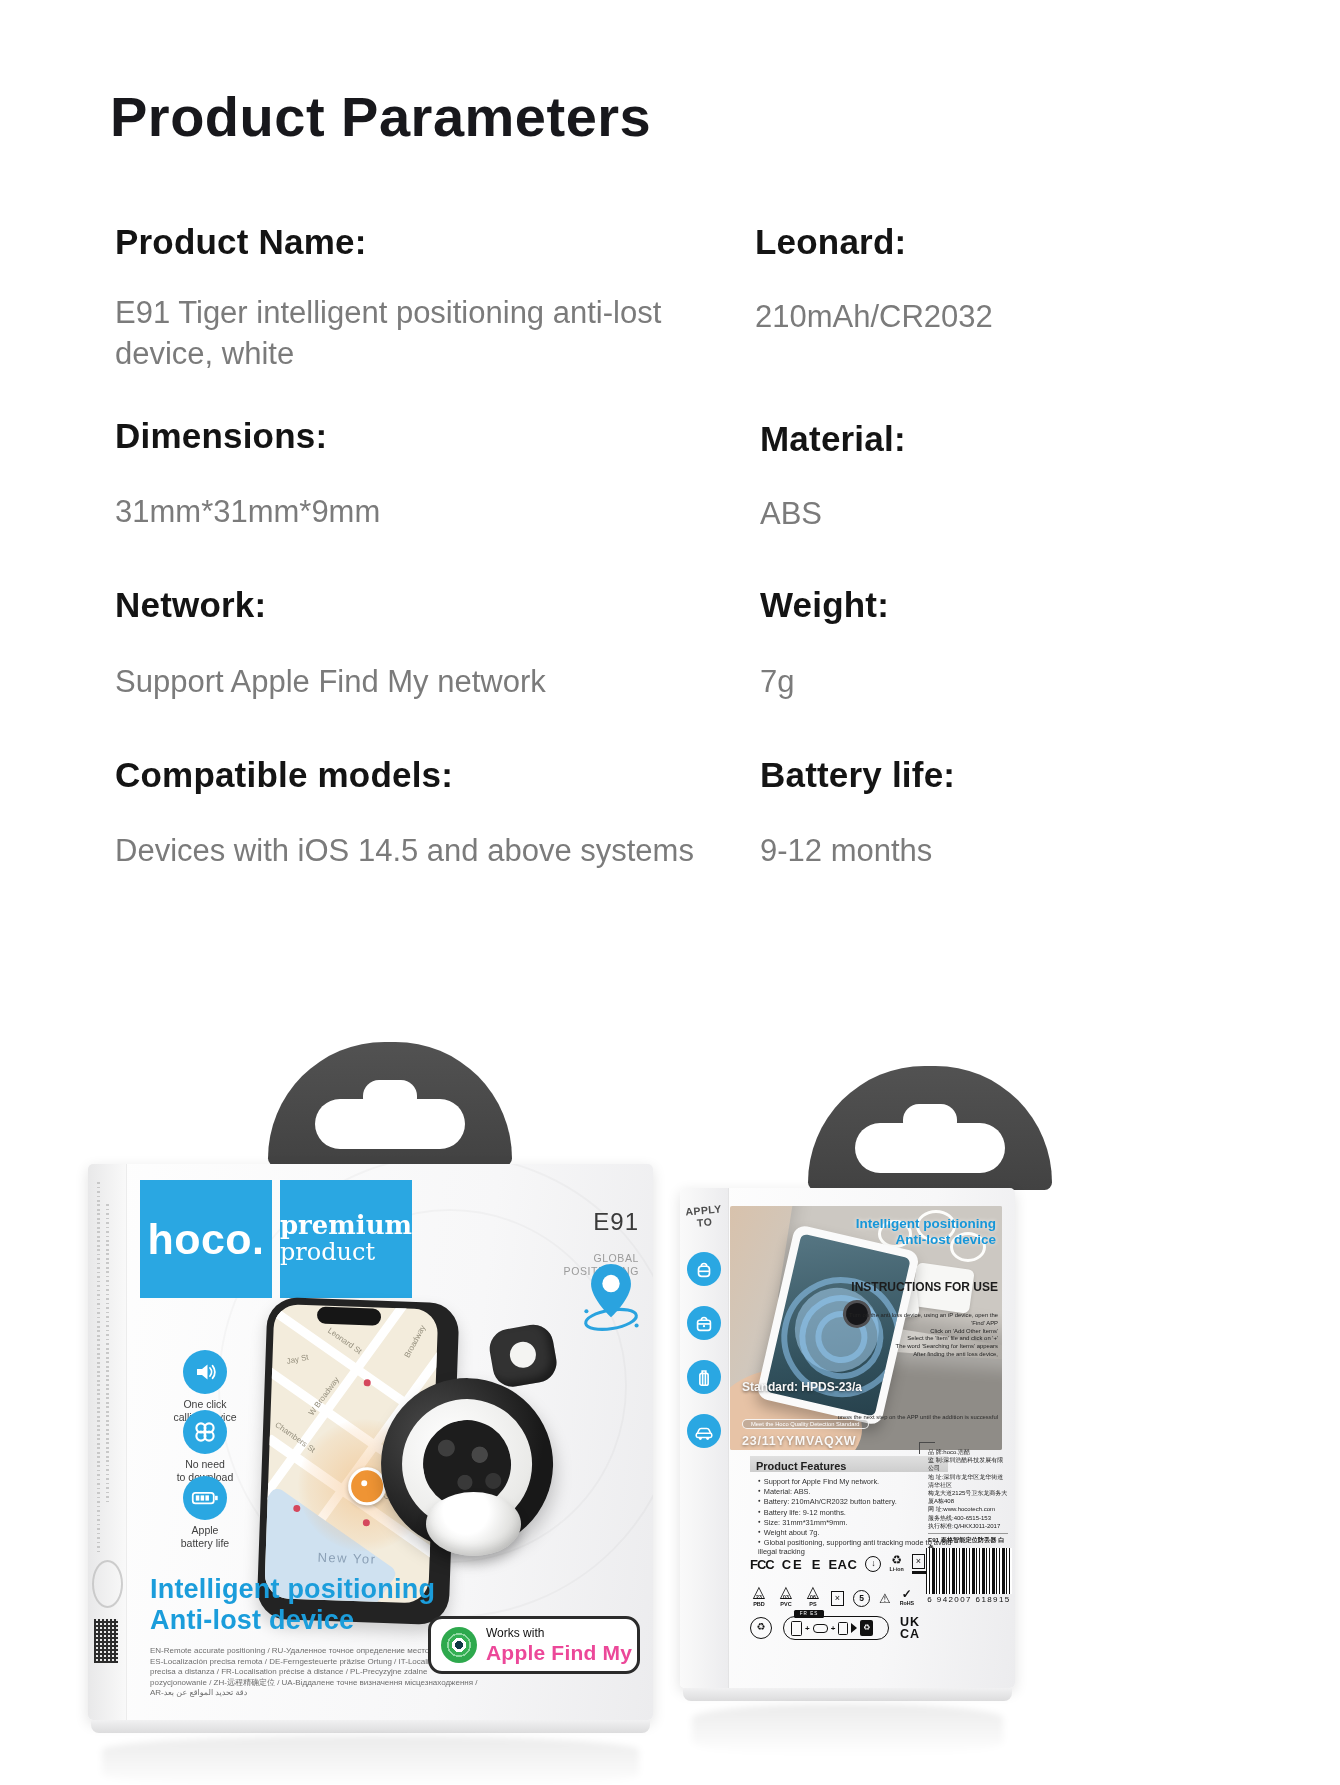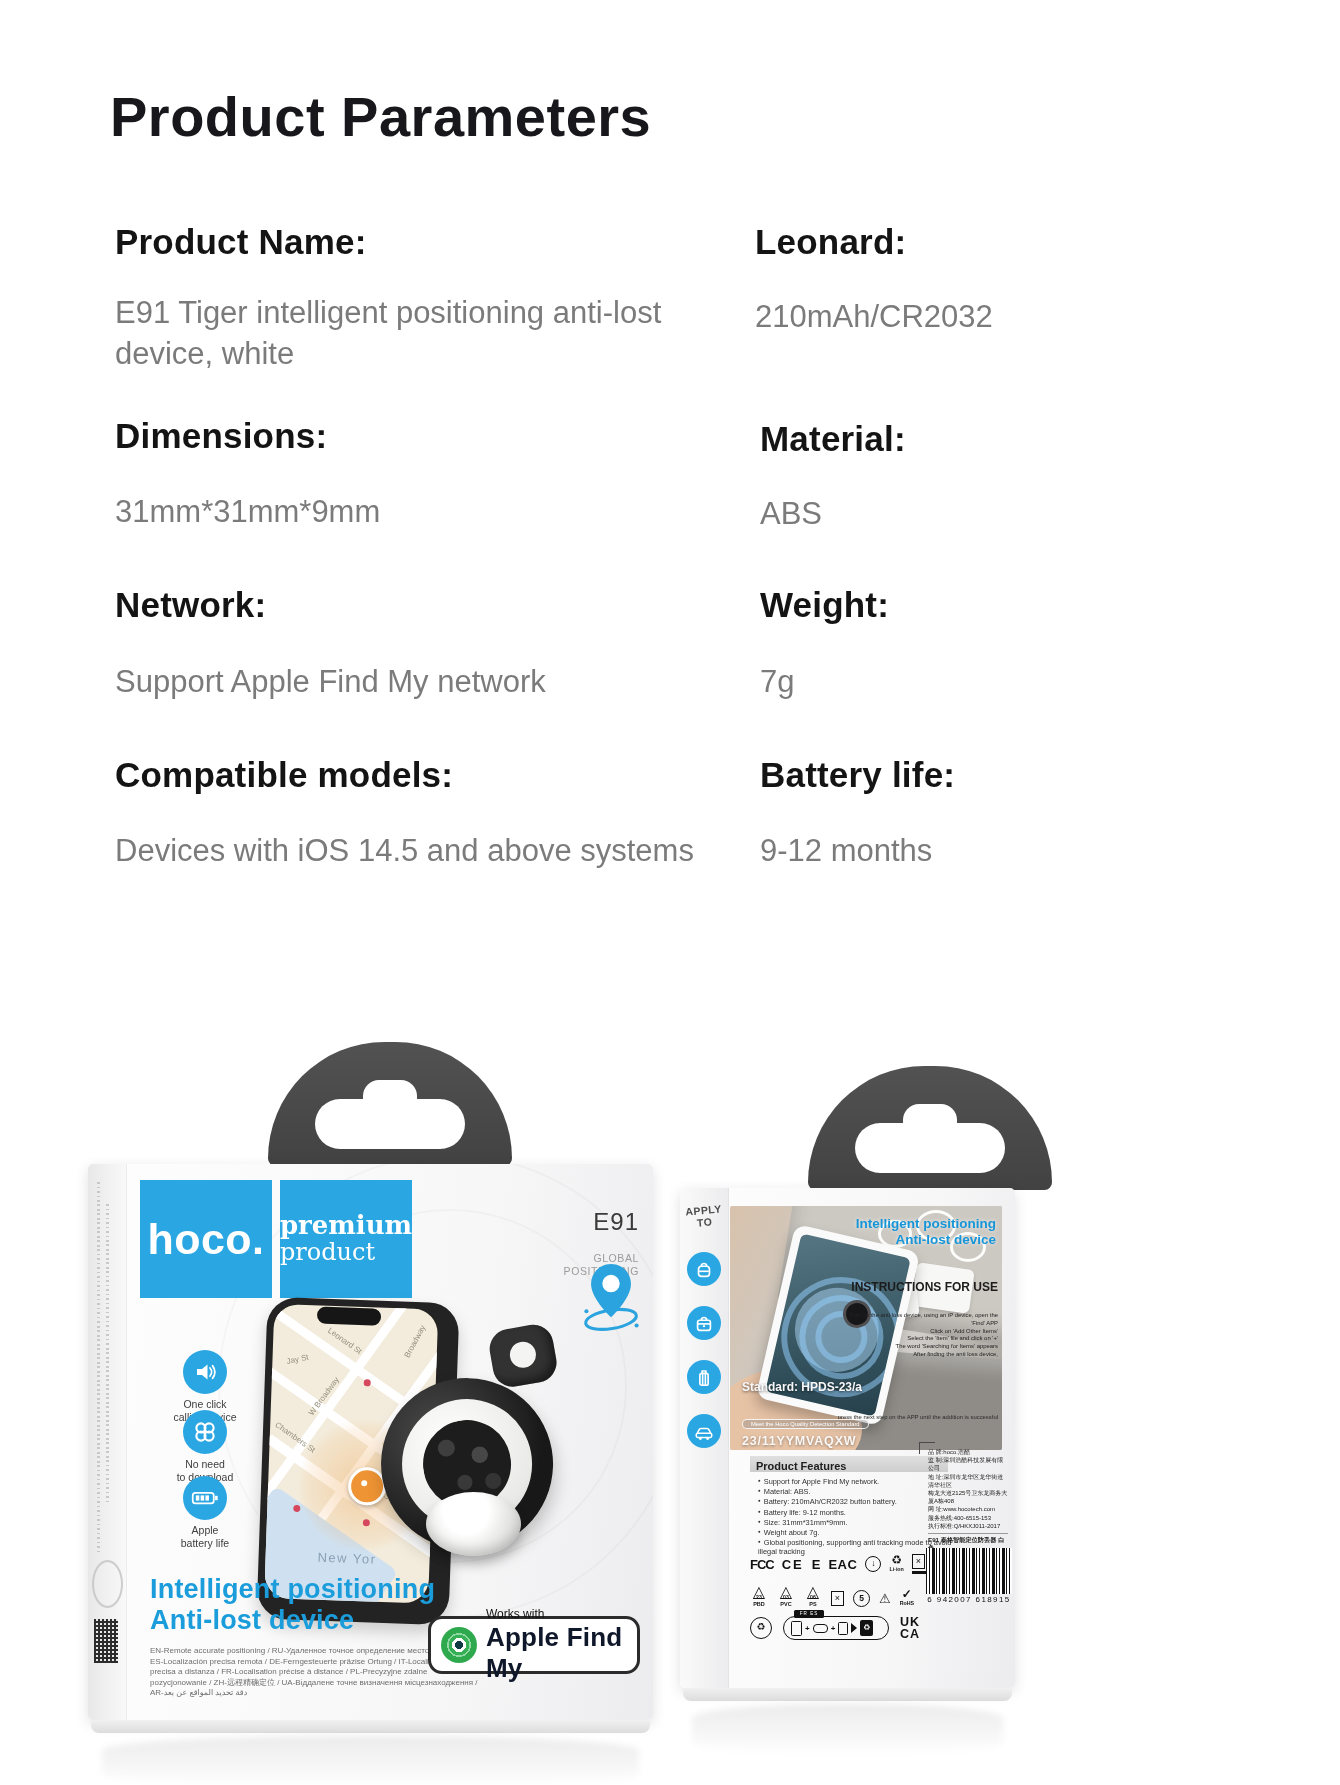--- a/index.html
+++ b/index.html
@@ -94,21 +94,21 @@
   .feat-lb{font-size:10.5px;line-height:12.5px;color:#3e3e3e;}
   .front-headline{position:absolute;left:62px;top:410px;z-index:5;font-size:27px;line-height:31px;
            font-weight:bold;color:#1b9ddb;letter-spacing:.2px;}
   .langs{position:absolute;left:62px;top:482px;width:336px;font-size:8px;line-height:10.6px;color:#6e6e6e;}
   .fm-badge{position:absolute;left:340px;top:452px;width:212px;height:58px;border:3px solid #2b2b2b;
            border-radius:14px;background:#fff;display:flex;align-items:center;gap:9px;padding-left:10px;
            box-sizing:border-box;z-index:5;}
   .fm-logo{width:36px;height:36px;border-radius:50%;flex:0 0 auto;
            background:radial-gradient(circle,#113a46 0 4px,#ffffff 4px 7px,#35b054 7px 10.5px,#90d8a2 10.5px 12px,#2ea94d 12px 18px);}
   .fm-small{font-size:12px;color:#111;}
-  .fm-big{font-size:26px;color:#0f172a;font-weight:bold;letter-spacing:.2px;margin-top:1px;}
+  .fm-big{font-size:21px;color:#ec4899;font-weight:bold;letter-spacing:.2px;margin-top:1px;}
 
   
   .bspine{position:absolute;left:0;top:0;width:48px;height:100%;
           background:linear-gradient(90deg,#fafafa,#ececee);border-right:1px solid #e3e3e4;}
   .applyto{position:absolute;left:0;top:16px;width:100%;text-align:center;font-size:10.5px;
           font-weight:bold;color:#4d4d4d;transform:rotate(-5deg);letter-spacing:.4px;}
   .ap-ic{position:absolute;left:7px;width:34px;height:34px;border-radius:50%;background:#2aa7e2;
           display:flex;align-items:center;justify-content:center;}
   .photo{position:absolute;left:50px;top:18px;width:272px;height:244px;border-radius:2px;overflow:hidden;
           background:linear-gradient(115deg,#d8c2ac 0%,#cfc8bf 28%,#e6e4e0 52%,#b6b2ac 80%,#a19d97 100%);}

